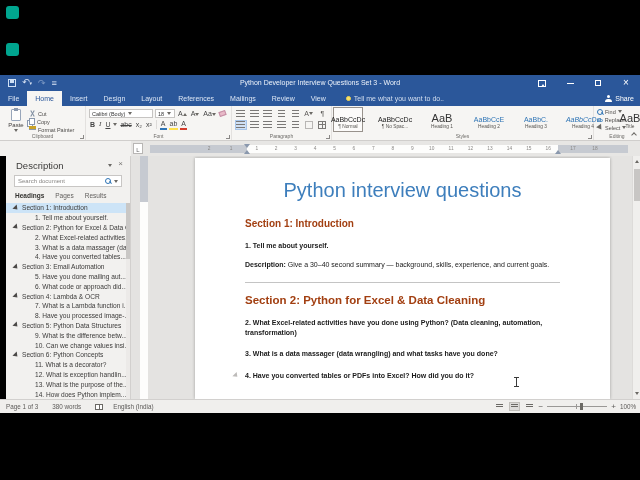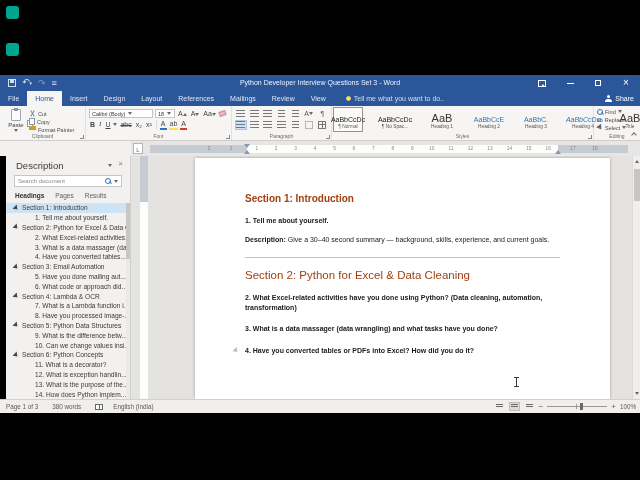--- a/index.html
+++ b/index.html
@@ -126,21 +126,21 @@
 .nav-sb::before{content:"";position:absolute;left:0;top:0;width:4px;height:56px;background:#c9c7c5}
 #docarea{position:absolute;left:131px;top:156px;width:509px;height:243px;background:#e4e3e1;overflow:hidden}
 .vruler{position:absolute;left:9px;top:0;width:8px;height:243px;background:#c6cad1}
 .vruler::after{content:"";position:absolute;left:0;right:0;top:46px;bottom:0;background:#fdfdfc}
 .page{position:absolute;left:64px;top:2px;width:415px;height:241px;background:#fff;box-shadow:0 0 3px rgba(0,0,0,.3)}
 .pagecontent{padding:20px 50px 0;width:100%}
 .doc-title{font-size:20px;line-height:25px;color:#3d7ebc;text-align:center;font-weight:400}
 .blk{white-space:pre-line}
 .blk .t{white-space:pre-line}
 .blk.h1{margin-top:15px;font-size:10px;font-weight:bold;color:#a23f11}
-.blk.h2{margin-top:11px;font-size:11.5px;font-weight:normal;color:#a23f11}
+.blk.h2{margin-top:11px;font-size:11.5px;font-weight:bold;color:#a23f11}
 .blk.p{margin-top:12px;font-size:7px;font-weight:bold;color:#1a1a1a;line-height:9.5px}
 .blk.desc{margin-top:9px;font-size:7px;color:#1a1a1a;line-height:9.5px}
 .blk.desc .b{font-weight:bold}
 .blk.hr{margin-top:13px;border-top:1px solid #c4c4c4;height:1px}
 .blk.marker{position:relative}
 .blk.marker::before{content:"";position:absolute;left:-11px;top:2px;border:3px solid transparent;border-top:4px solid #bdbbb9;transform:rotate(-45deg)}
 .ibeam{position:absolute;left:383px;top:221px;width:5px;height:10px;border-top:1px solid #3a3a3a;border-bottom:1px solid #3a3a3a;background:linear-gradient(#3a3a3a,#3a3a3a) center/1px 100% no-repeat}
 .docsb{position:absolute;right:0;top:0;width:8px;height:243px;background:#f0efed;border-left:1px solid #dddbd9}
 .docsb .thumb{position:absolute;left:1px;top:13px;width:6px;height:32px;background:#c8c6c4}
 .docsb .aru{position:absolute;left:2px;top:4px}
@@ -545,20 +545,21 @@
           <span>14. How does Python implem...</span>
         </div>
       </div>
     <div class="nav-sb"></div>
   </div>
 
   <div id="docarea">
     <div class="vruler"></div>
     <div class="page">
       <div class="pagecontent">
+        <div class="doc-title">Python interview questions</div>
         <div>
             <div class="blk h1"><span class="t b">Section 1: Introduction</span><span class="t r"></span></div>
             <div class="blk p"><span class="t b">1. Tell me about yourself.</span><span class="t r"></span></div>
             <div class="blk desc"><span class="t b">Description:</span><span class="t r"> Give a 30–40 second summary — background, skills, experience, and current goals.</span></div>
             <div class="blk hr"><span class="t b"></span><span class="t r"></span></div>
             <div class="blk h2"><span class="t b">Section 2: Python for Excel &amp; Data Cleaning</span><span class="t r"></span></div>
             <div class="blk p"><span class="t b">2. What Excel-related activities have you done using Python? (Data cleaning, automation, transformation)</span><span class="t r"></span></div>
             <div class="blk p"><span class="t b">3. What is a data massager (data wrangling) and what tasks have you done?</span><span class="t r"></span></div>
             <div class="blk p marker"><span class="t b">4. Have you converted tables or PDFs into Excel? How did you do it?</span><span class="t r"></span></div>
           </div>

